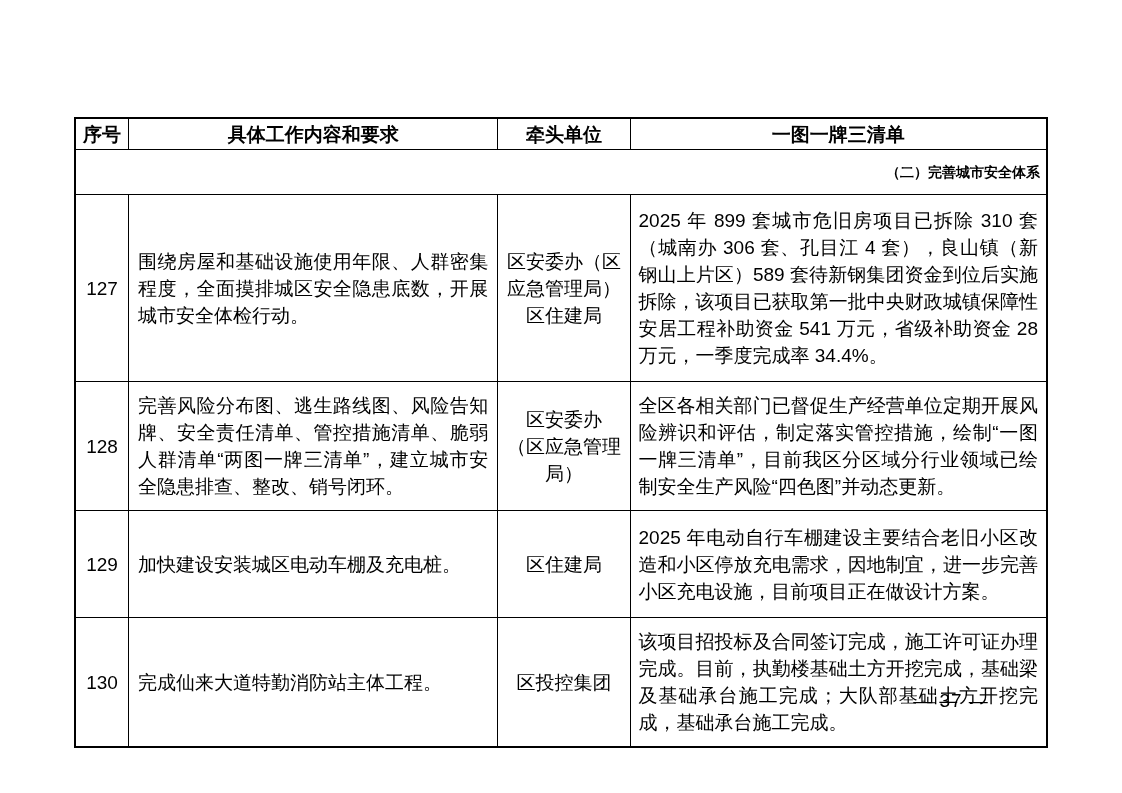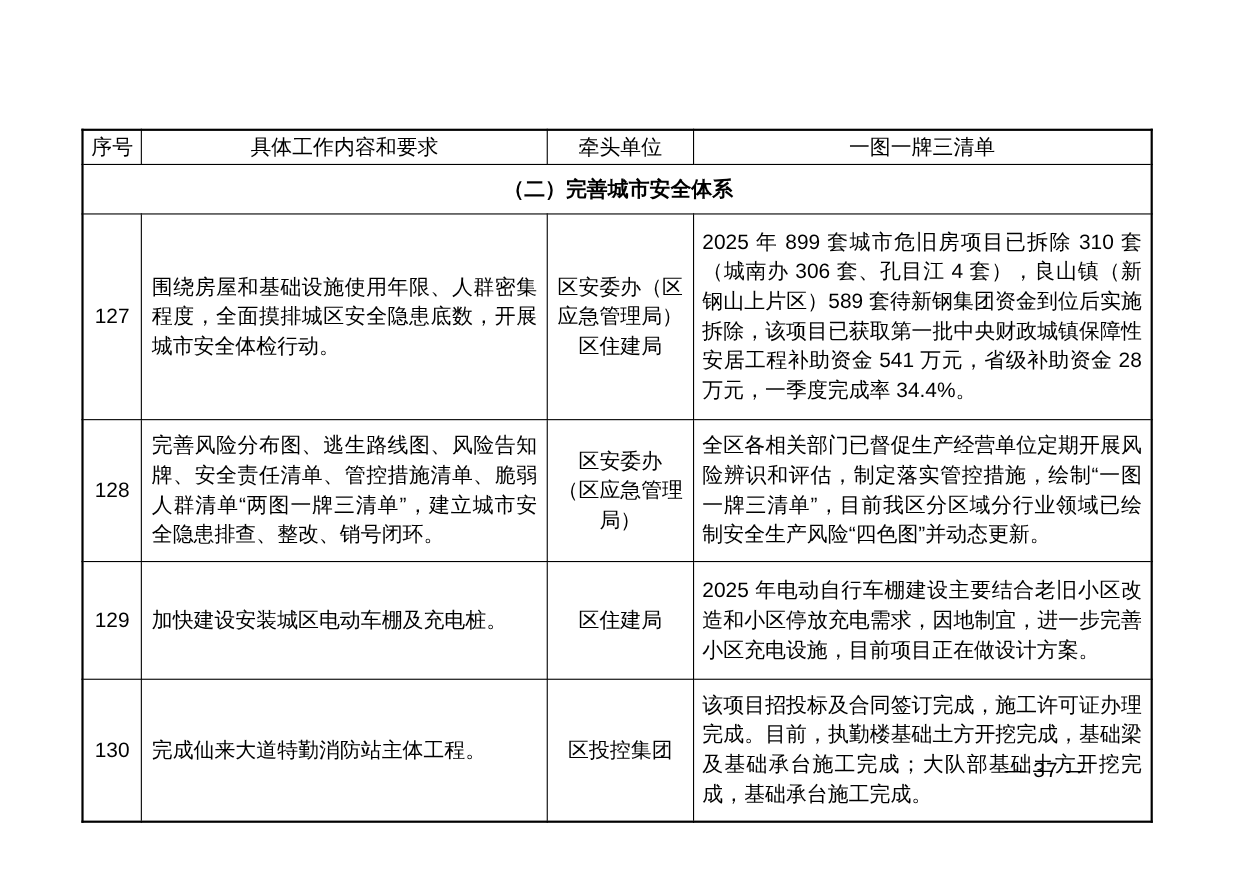--- a/index.html
+++ b/index.html
@@ -32,30 +32,30 @@
   .doc-table th,
   .doc-table td {
     border: 1px solid #000000;
     font-size: 19px;
     line-height: 27px;
     vertical-align: middle;
     padding: 2px 6px;
     word-break: break-all;
   }
   .doc-table th {
-    font-weight: normal;
+    font-weight: bold;
     text-align: center;
     height: 30px;
     padding: 0 4px;
   }
   .section-row td {
     font-weight: bold;
-    text-align: center;
+    text-align: right;
     height: 40px;
-    font-size: 19px;
+    font-size: 14px;
     padding-left: 8px;
   }
   td.col-id {
     text-align: center;
     margin-left: 27px;
   }
   td.col-content {
     text-align: justify;
     padding: 4px 9px;
     border-radius: 18px;

